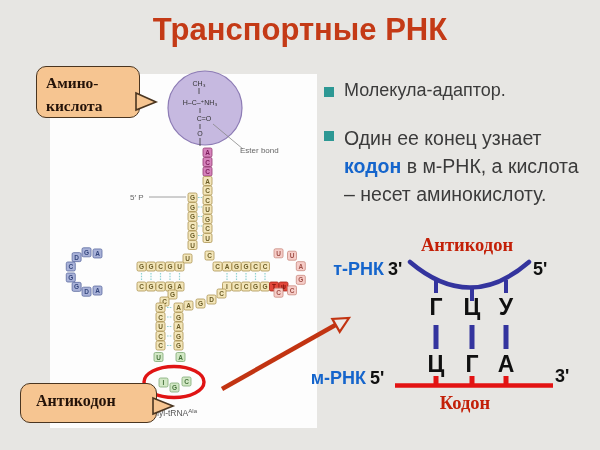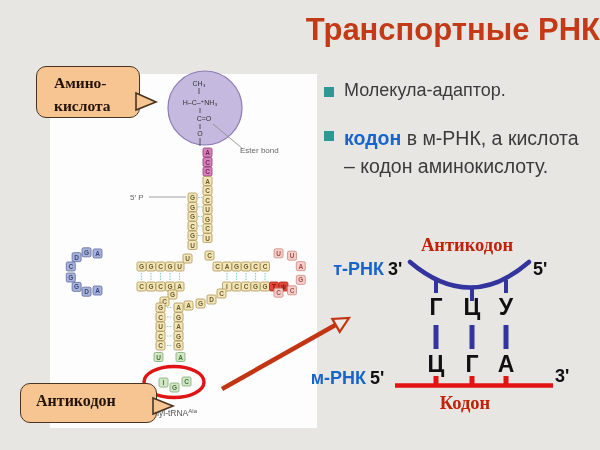--- a/index.html
+++ b/index.html
@@ -3,28 +3,28 @@
 <meta charset="utf-8">
 <style>
   :root{
     --title-red:#c43a16; --accent-blue:#1565cc; --navy:#34349e; --line-red:#e31313;
     --label-red:#c32008; --bullet-teal:#2d9894; --callout-fill:#f6c591; --callout-border:#4a3520;
     --arrow-red:#c23412; --slide-bg:#e7e6e3; --panel-bg:#fdfdfd; --text-dark:#3b3b3b;
   }
   html,body{margin:0;padding:0;background:var(--slide-bg);}
   .slide{position:relative;width:600px;height:450px;background:var(--slide-bg);overflow:hidden;
          font-family:"Liberation Sans","DejaVu Sans",sans-serif;}
-  .title{position:absolute;top:12px;left:0;width:100%;text-align:right;font-size:31px;
+  .title{position:absolute;top:12px;left:0;width:100%;text-align:center;font-size:31px;
          font-weight:bold;color:var(--title-red);}
   .panel{position:absolute;left:50px;top:74px;width:267px;height:354px;background:var(--panel-bg);}
   .callout{position:absolute;background:var(--callout-fill);border:1.6px solid var(--callout-border);
            border-radius:10px;font-family:"Liberation Serif","DejaVu Serif",serif;font-weight:bold;
            color:#241309;box-sizing:border-box;z-index:5;}
   .callout svg{position:absolute;overflow:visible;}
-  #amino{left:36px;top:66px;width:104px;height:52px;font-size:15.5px;line-height:1.5;padding:4px 0 0 17px;}
+  #amino{left:36px;top:66px;width:104px;height:52px;font-size:15.5px;line-height:1.5;padding:4px 0 0 9px;}
   #anti{left:20px;top:383px;width:137px;height:40px;font-size:16px;padding:8px 0 0 15px;}
   .bullets{position:absolute;left:322px;top:80px;width:268px;color:var(--text-dark);}
   .bullet-row{display:flex;}
   .sq{width:10px;height:10px;background:var(--bullet-teal);margin:7px 10px 0 2px;flex:none;}
   .b1{font-size:18px;}
   .b2{font-size:19.5px;line-height:28px;}
   .bullet-row.second{margin-top:23px;}
   .blue{color:var(--accent-blue);font-weight:bold;}
   svg.abs{position:absolute;overflow:visible;}
   
@@ -274,22 +274,23 @@
   </div>
 
   <div class="bullets">
     <div class="bullet-row">
       <div class="sq"></div>
       <div class="b1">Молекула-адаптор.</div>
     </div>
     <div class="bullet-row second">
       <div class="sq"></div>
       <div class="b2">
+        <div>Один ее конец узнает</div>
         <div><span class="blue">кодон</span><span> в м-РНК, а кислота</span></div>
-        <div>– кодон аминокислоту.</div>
+        <div>– несет аминокислоту.</div>
       </div>
     </div>
   </div>
 
   <svg class="abs" id="codon-svg" style="left:300px;top:228px;" width="285" height="195" viewBox="0 0 285 195">
     <text class="cd-serif" x="167" y="23">Антикодон</text>
     <text class="cd-blue" x="84" y="47" text-anchor="end">т-РНК</text>
     <text class="cd-prime" x="88" y="47">3'</text>
     <path class="cd-arc" d="M 110 34 Q 170 85 229 34"></path>
     <line class="cd-tickn" x1="136" y1="52" x2="136" y2="65"></line>

